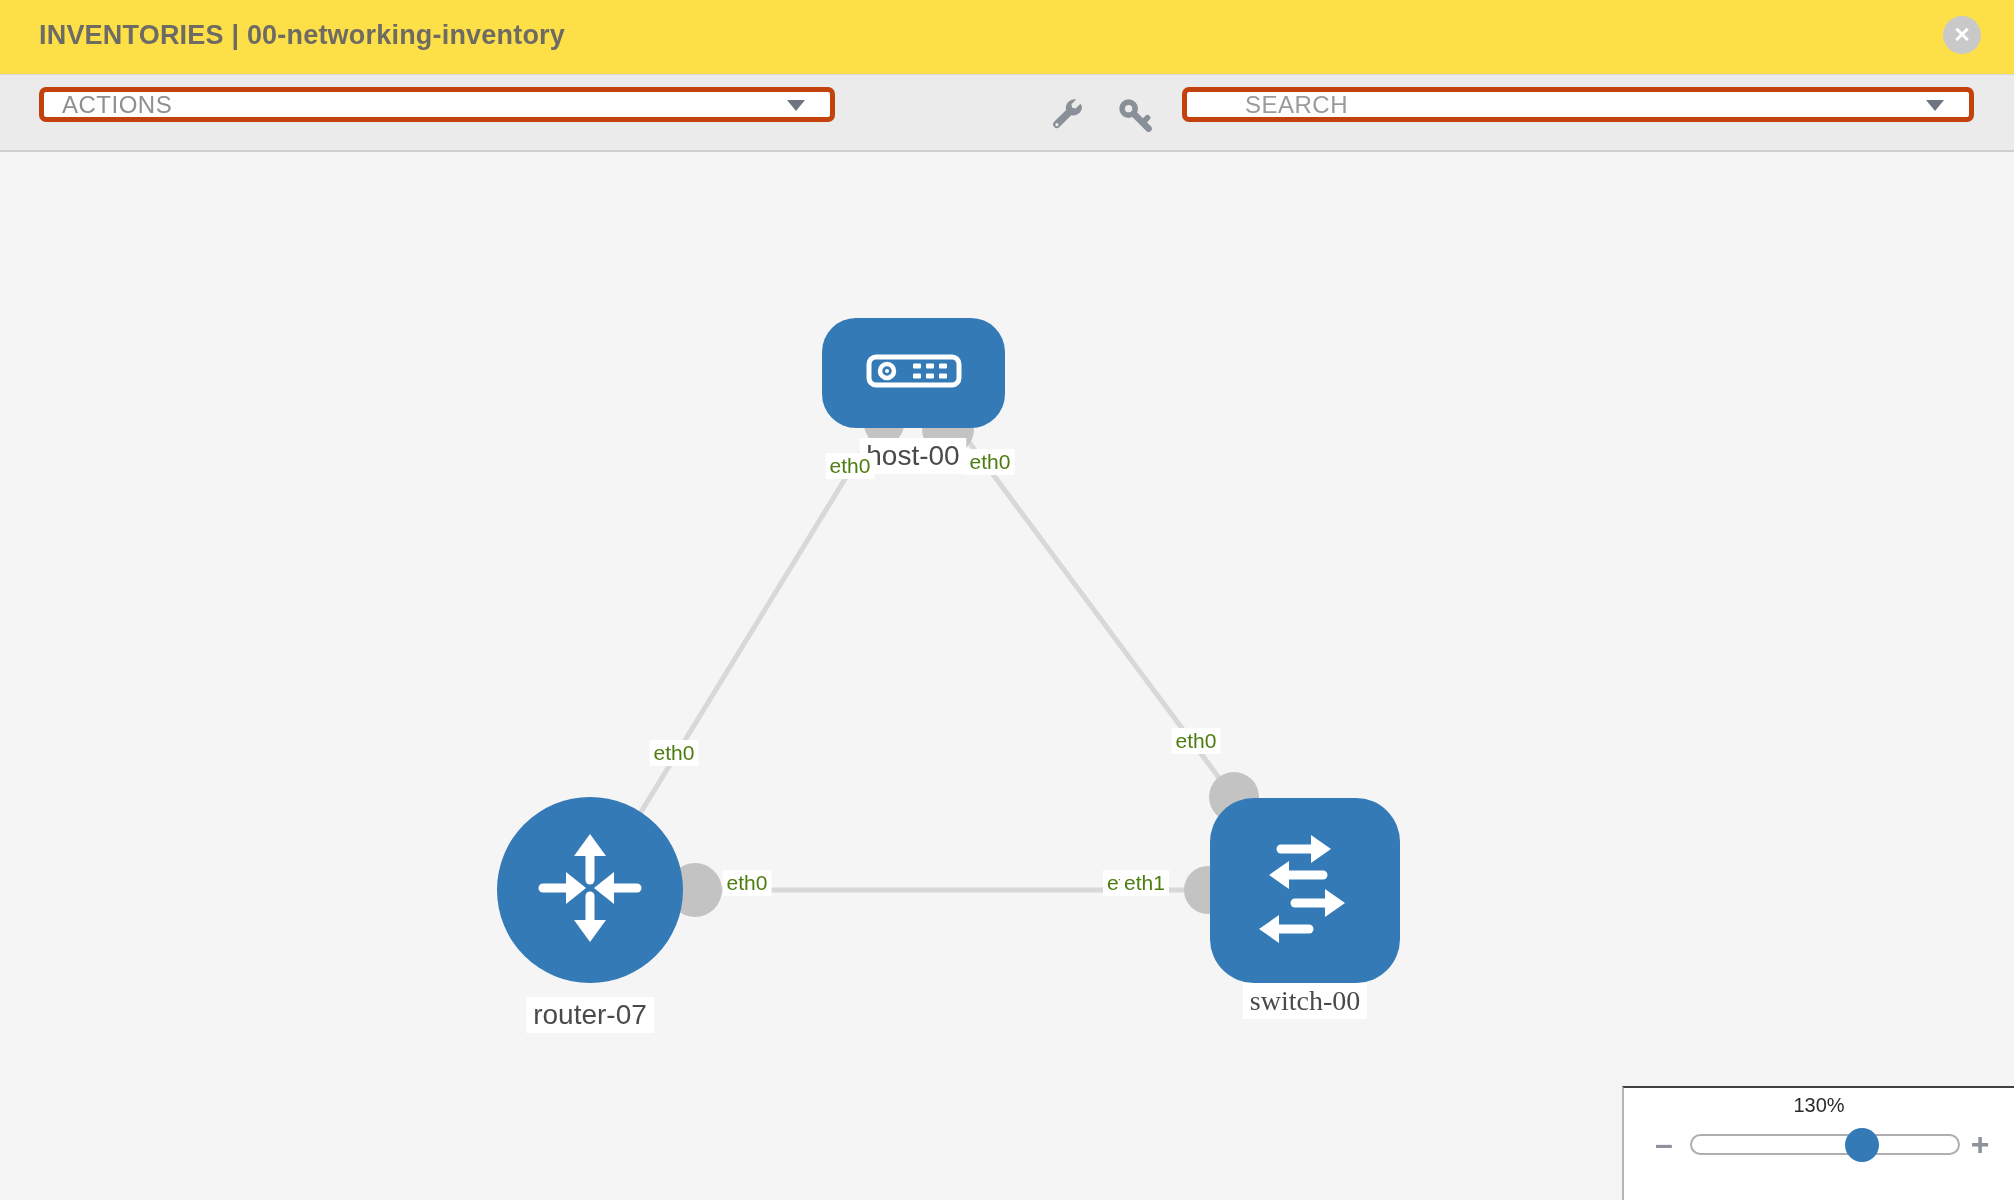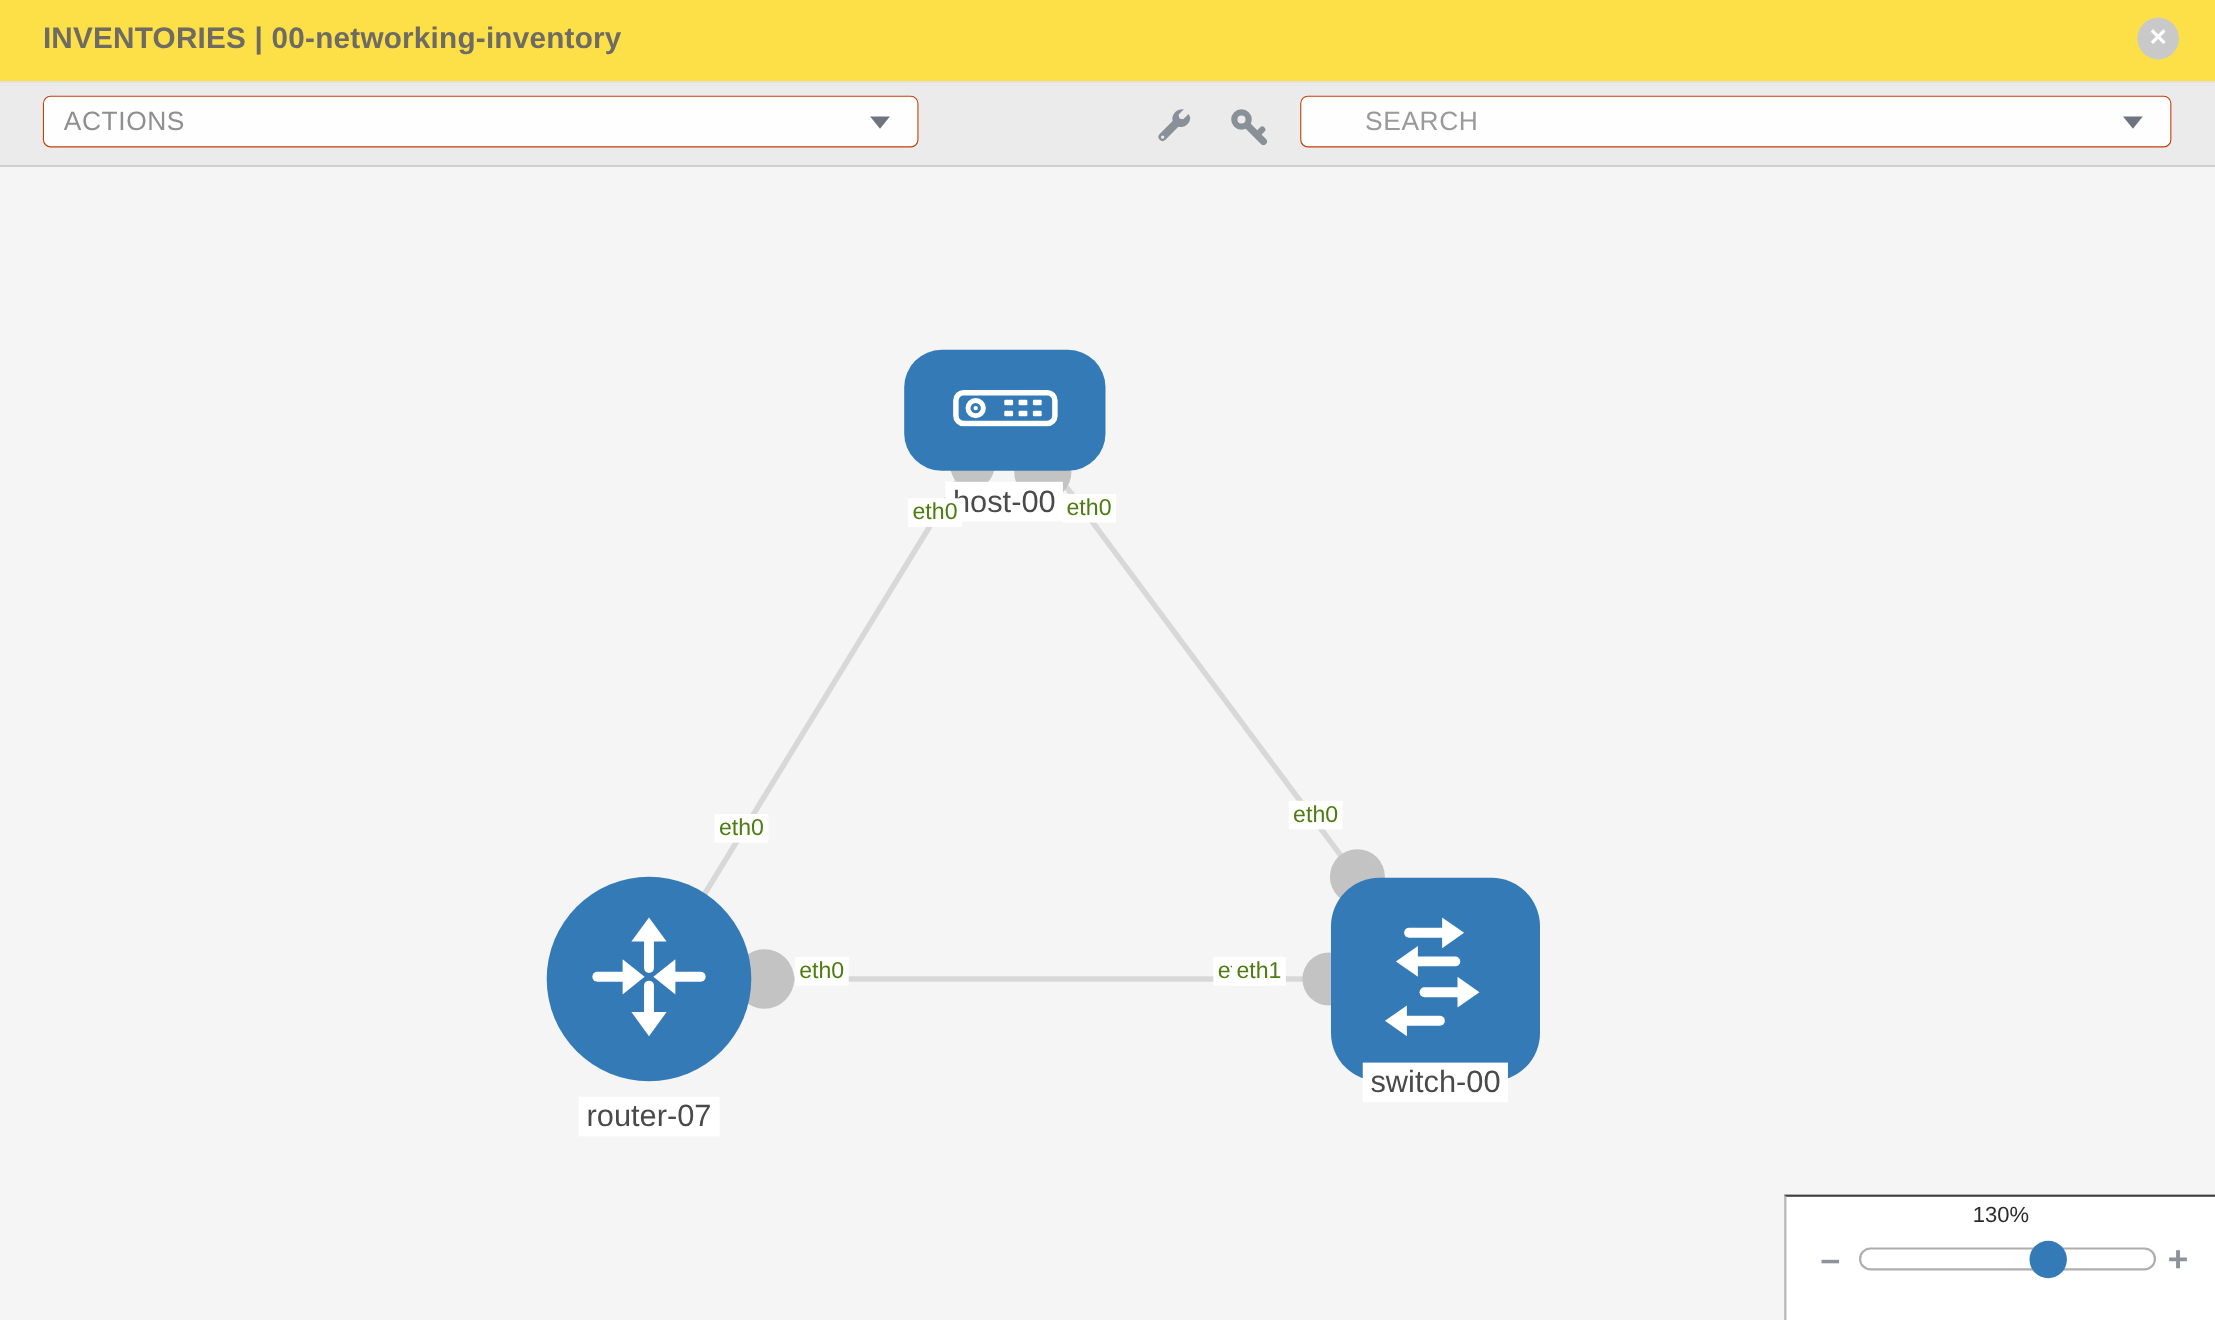--- a/index.html
+++ b/index.html
@@ -11,22 +11,22 @@
   .header { position: absolute; top: 0; left: 0; width: 2014px; height: 74px; background: #fde047; }
   .title { position: absolute; left: 39px; top: 20px; font-size: 27px; font-weight: 700;
     color: #6e6a64; letter-spacing: 0.2px; }
   .close-btn { position: absolute; right: 33px; top: 16px; width: 38px; height: 38px;
     border-radius: 50%; background: #c9c9c9; border: none; cursor: pointer;
     color: #fff; font-size: 21px; font-weight: 900; line-height: 38px; text-align: center; }
 
   
   .toolbar { position: absolute; top: 74px; left: 0; width: 2014px; height: 78px;
     background: #ebebeb; border-top: 1px solid #d9d9d9; border-bottom: 2px solid #cfcfcf; }
-  .select-box { position: absolute; top: 12px; height: 47px; background: #fefefe;
-    border: 1px solid #c2410c; border-radius: 7px; }
+  .select-box { position: absolute; top: 12px; height: 35px; background: #fefefe;
+    border: 5px solid #c2410c; border-radius: 7px; }
   .actions-box { left: 39px; width: 796px; cursor: pointer; }
   .search-box { left: 1182px; width: 792px; }
   .select-label { position: absolute; left: 18px; top: 50%; transform: translateY(-50%);
     font-size: 24px; color: #8f8f8f; letter-spacing: 0.5px; }
   .caret { position: absolute; right: 25px; top: 50%; margin-top: -5px; width: 0; height: 0;
     border-left: 9px solid transparent; border-right: 9px solid transparent;
     border-top: 11px solid #6e7580; }
   .search-input { width: 100%; height: 100%; border: none; background: transparent;
     padding: 0 24px 0 18px; font-size: 24px; color: #555; outline: none;
     font-family: "Liberation Sans", sans-serif; margin-left: 40px; }
@@ -170,21 +170,21 @@
             <polygon points="102,76 82,62 82,90" stroke="none"></polygon>
             <line x1="66" y1="102" x2="34" y2="102"></line>
             <polygon points="16,102 36,88 36,116" stroke="none"></polygon>
           </g>
         </svg>
       </span>
     </div>
 
     <span class="chip node-label" style="left:913px; top:286px;">host-00</span>
     <span class="chip node-label" style="left:590px; top:845px;">router-07</span>
-    <span class="chip node-label" style="left:1305px; top:814px;">switch-00</span>
+    <span class="chip node-label" style="left:1305px; top:831px;font-family:Liberation Serif, serif;">switch-00</span>
 
     <span class="chip iface-label ctr" style="left:850px; top:301px;">eth0</span>
     <span class="chip iface-label ctr" style="left:990px; top:297px;">eth0</span>
     <span class="chip iface-label ctr" style="left:674px; top:588px;">eth0</span>
     <span class="chip iface-label ctr" style="left:1196px; top:576px;">eth0</span>
     <span class="chip iface-label ctr" style="left:747px; top:718px;">eth0</span>
     <span class="chip iface-label" style="left:1103px; top:718px;">eth0</span>
     <span class="chip iface-label" style="left:1120px; top:718px; z-index:2;">eth1</span>
 
     <div class="zoom-panel">

